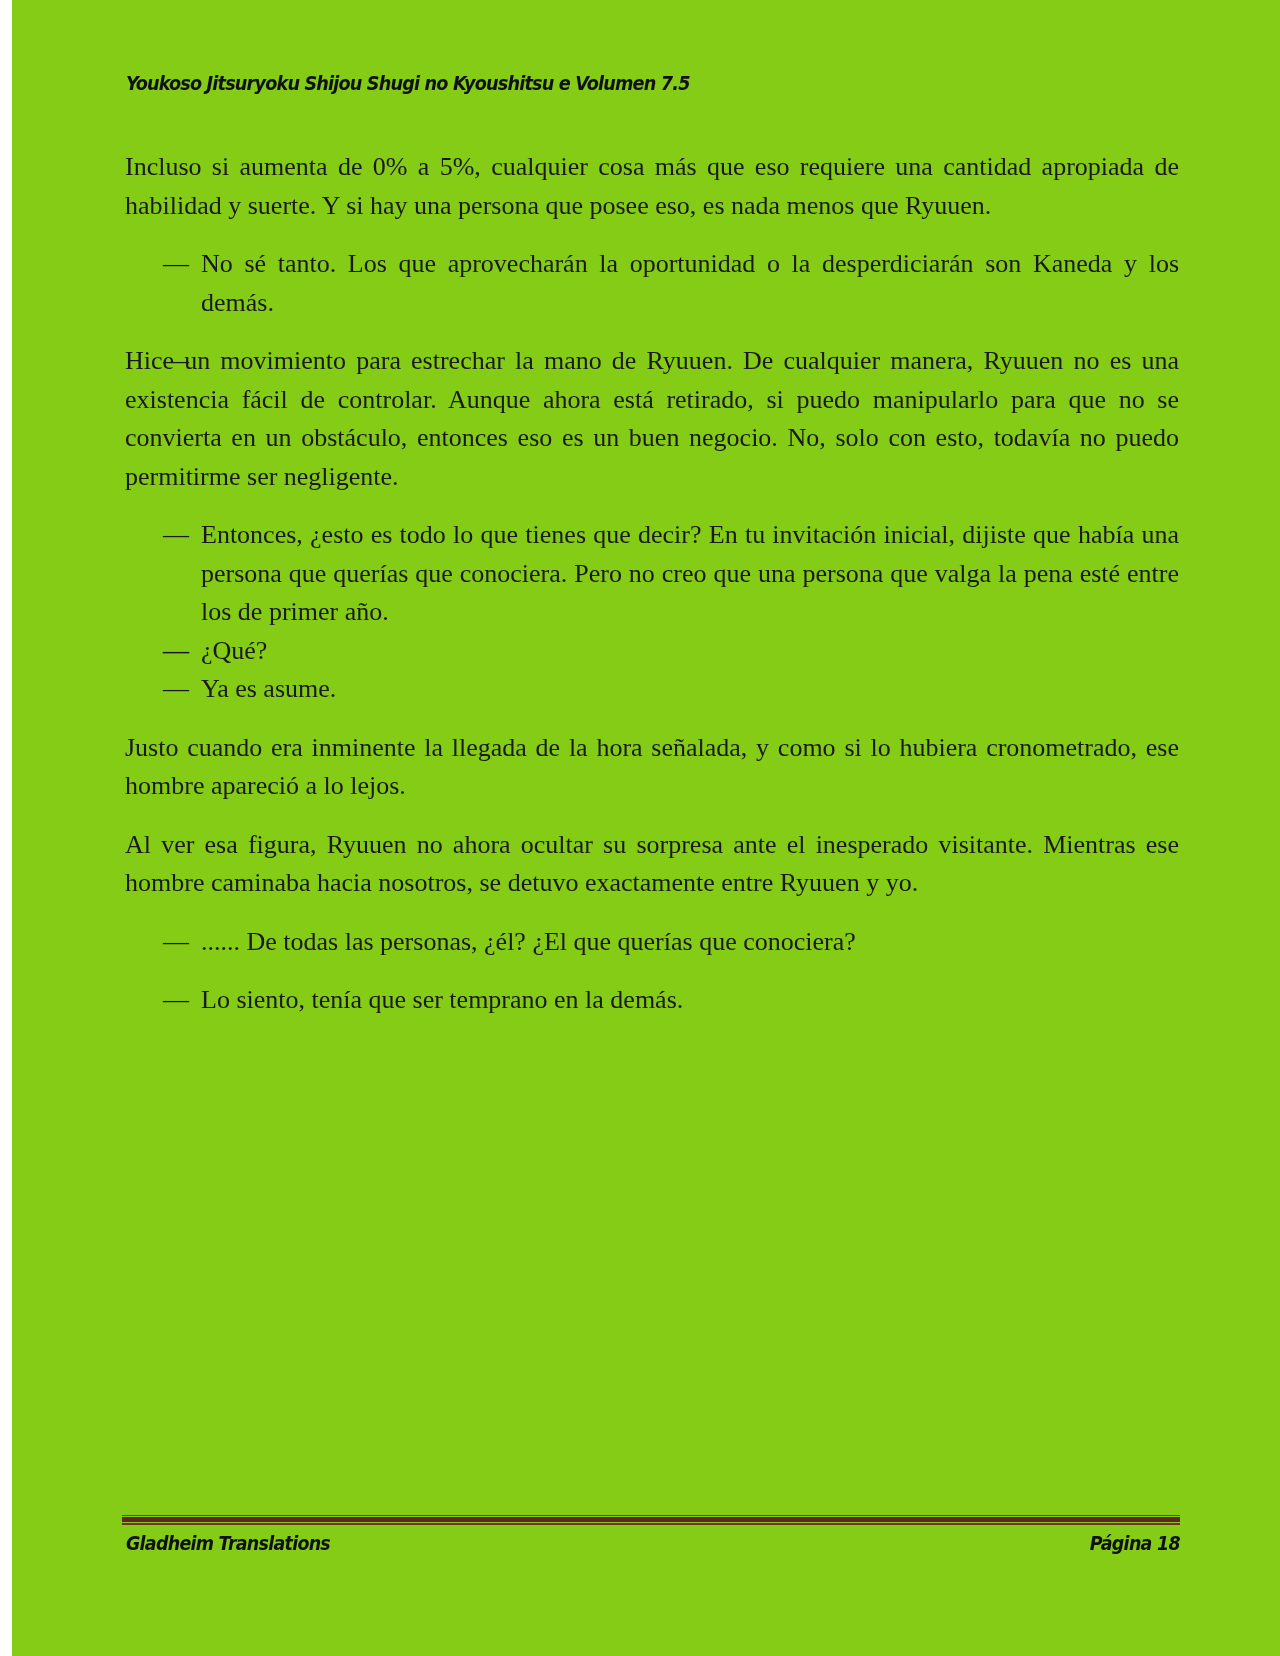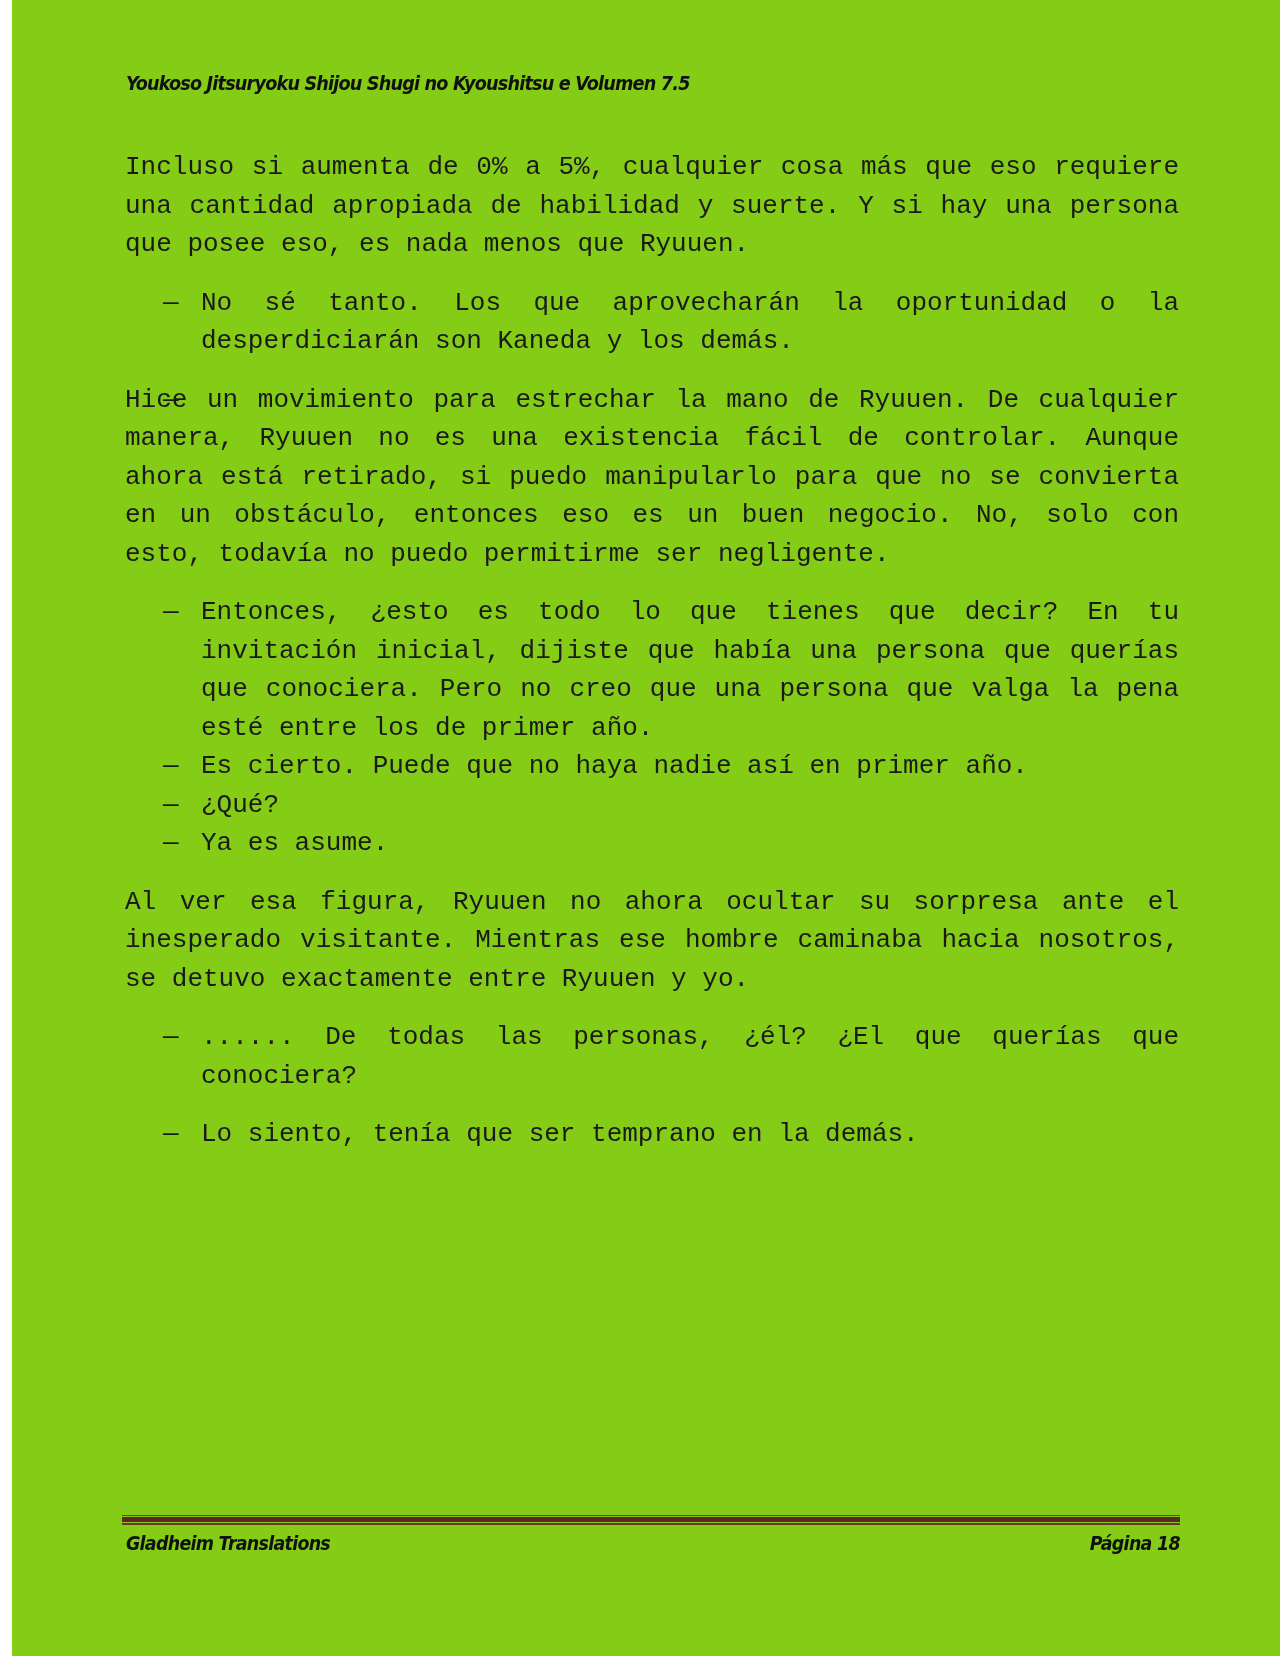--- a/index.html
+++ b/index.html
@@ -6,21 +6,21 @@
     body { width: 1280px; height: 1656px; position: relative; overflow: hidden; }
     .page { position: absolute; left: 12px; top: 0; width: 1280px; height: 1656px; background: #84cc16; }
     .running-header {
       position: absolute; left: 114px; top: 72px;
       font-family: "DejaVu Sans", sans-serif; font-weight: bold; font-style: italic;
       font-size: 19px; letter-spacing: -0.9px; color: #111;
       transform: scaleX(0.93); transform-origin: left top;
     }
     .body-text {
       position: absolute; left: 113px; top: 148px; width: 1054px;
-      font-family: Liberation Mono, monospace; font-size: 26px; line-height: 38.5px;
+      font-family: Liberation Serif, serif; font-size: 26px; line-height: 38.5px;
       color: #1a1a1a;
     }
     .para { margin: 0 0 20px 0; text-align: justify; }
     .dlg-group { margin: 0 0 20px 0; }
     .dlg { position: relative; padding-left: 76px; text-align: justify; margin: 0; }
     .dlg .dash { position: absolute; left: 38px; top: 0; }
     .footer-rule {
       position: absolute; left: 110px; top: 1515px; width: 1058px; height: 10px;
     }
     .footer-rule .thin1 { position: absolute; left: 0; top: 0; width: 100%; height: 1px; background: #7a3a3a; }
@@ -51,25 +51,26 @@
 
 
     <div class="dlg-group">
       <p class="dlg"><span class="dash">—</span></p>
     </div>
 
     <p class="para">Hice un movimiento para estrechar la mano de Ryuuen. De cualquier manera, Ryuuen no es una existencia fácil de controlar. Aunque ahora está retirado, si puedo manipularlo para que no se convierta en un obstáculo, entonces eso es un buen negocio. No, solo con esto, todavía no puedo permitirme ser negligente.</p>
 
     <div class="dlg-group">
       <p class="dlg"><span class="dash">—</span><span>Entonces, ¿esto es todo lo que tienes que decir? En tu invitación inicial, dijiste que había una persona que querías que conociera. Pero no creo que una persona que valga la pena esté entre los de primer año.</span></p>
-      <p class="dlg"><span class="dash">—</span><span>Es cierto. Puede que no haya nadie así en primer año.</span></p>
+      <p class="dlg"><span class="dash">—</span></p>
       <p class="dlg"><span class="dash">—</span><span>¿Qué?</span></p>
       <p class="dlg"><span class="dash">—</span><span>Ya es asume.</span></p>
     </div>
 
+    <p class="para">Justo cuando era inminente la llegada de la hora señalada, y como si lo hubiera cronometrado, ese hombre apareció a lo lejos.</p>
 
     <p class="para">Al ver esa figura, Ryuuen no ahora ocultar su sorpresa ante el inesperado visitante. Mientras ese hombre caminaba hacia nosotros, se detuvo exactamente entre Ryuuen y yo.</p>
 
     <div class="dlg-group">
       <p class="dlg"><span class="dash">—</span><span>...... De todas las personas, ¿él? ¿El que querías que conociera?</span></p>
     </div>
 
 
     <div class="dlg-group">
       <p class="dlg"><span class="dash">—</span><span>Lo siento, tenía que ser temprano en la demás.</span></p>

